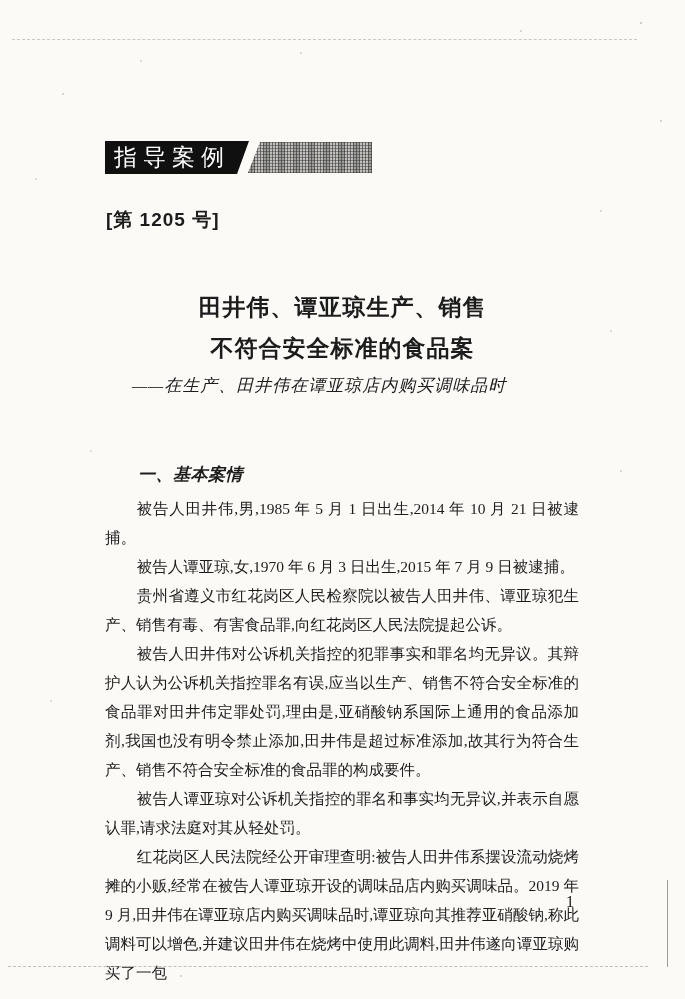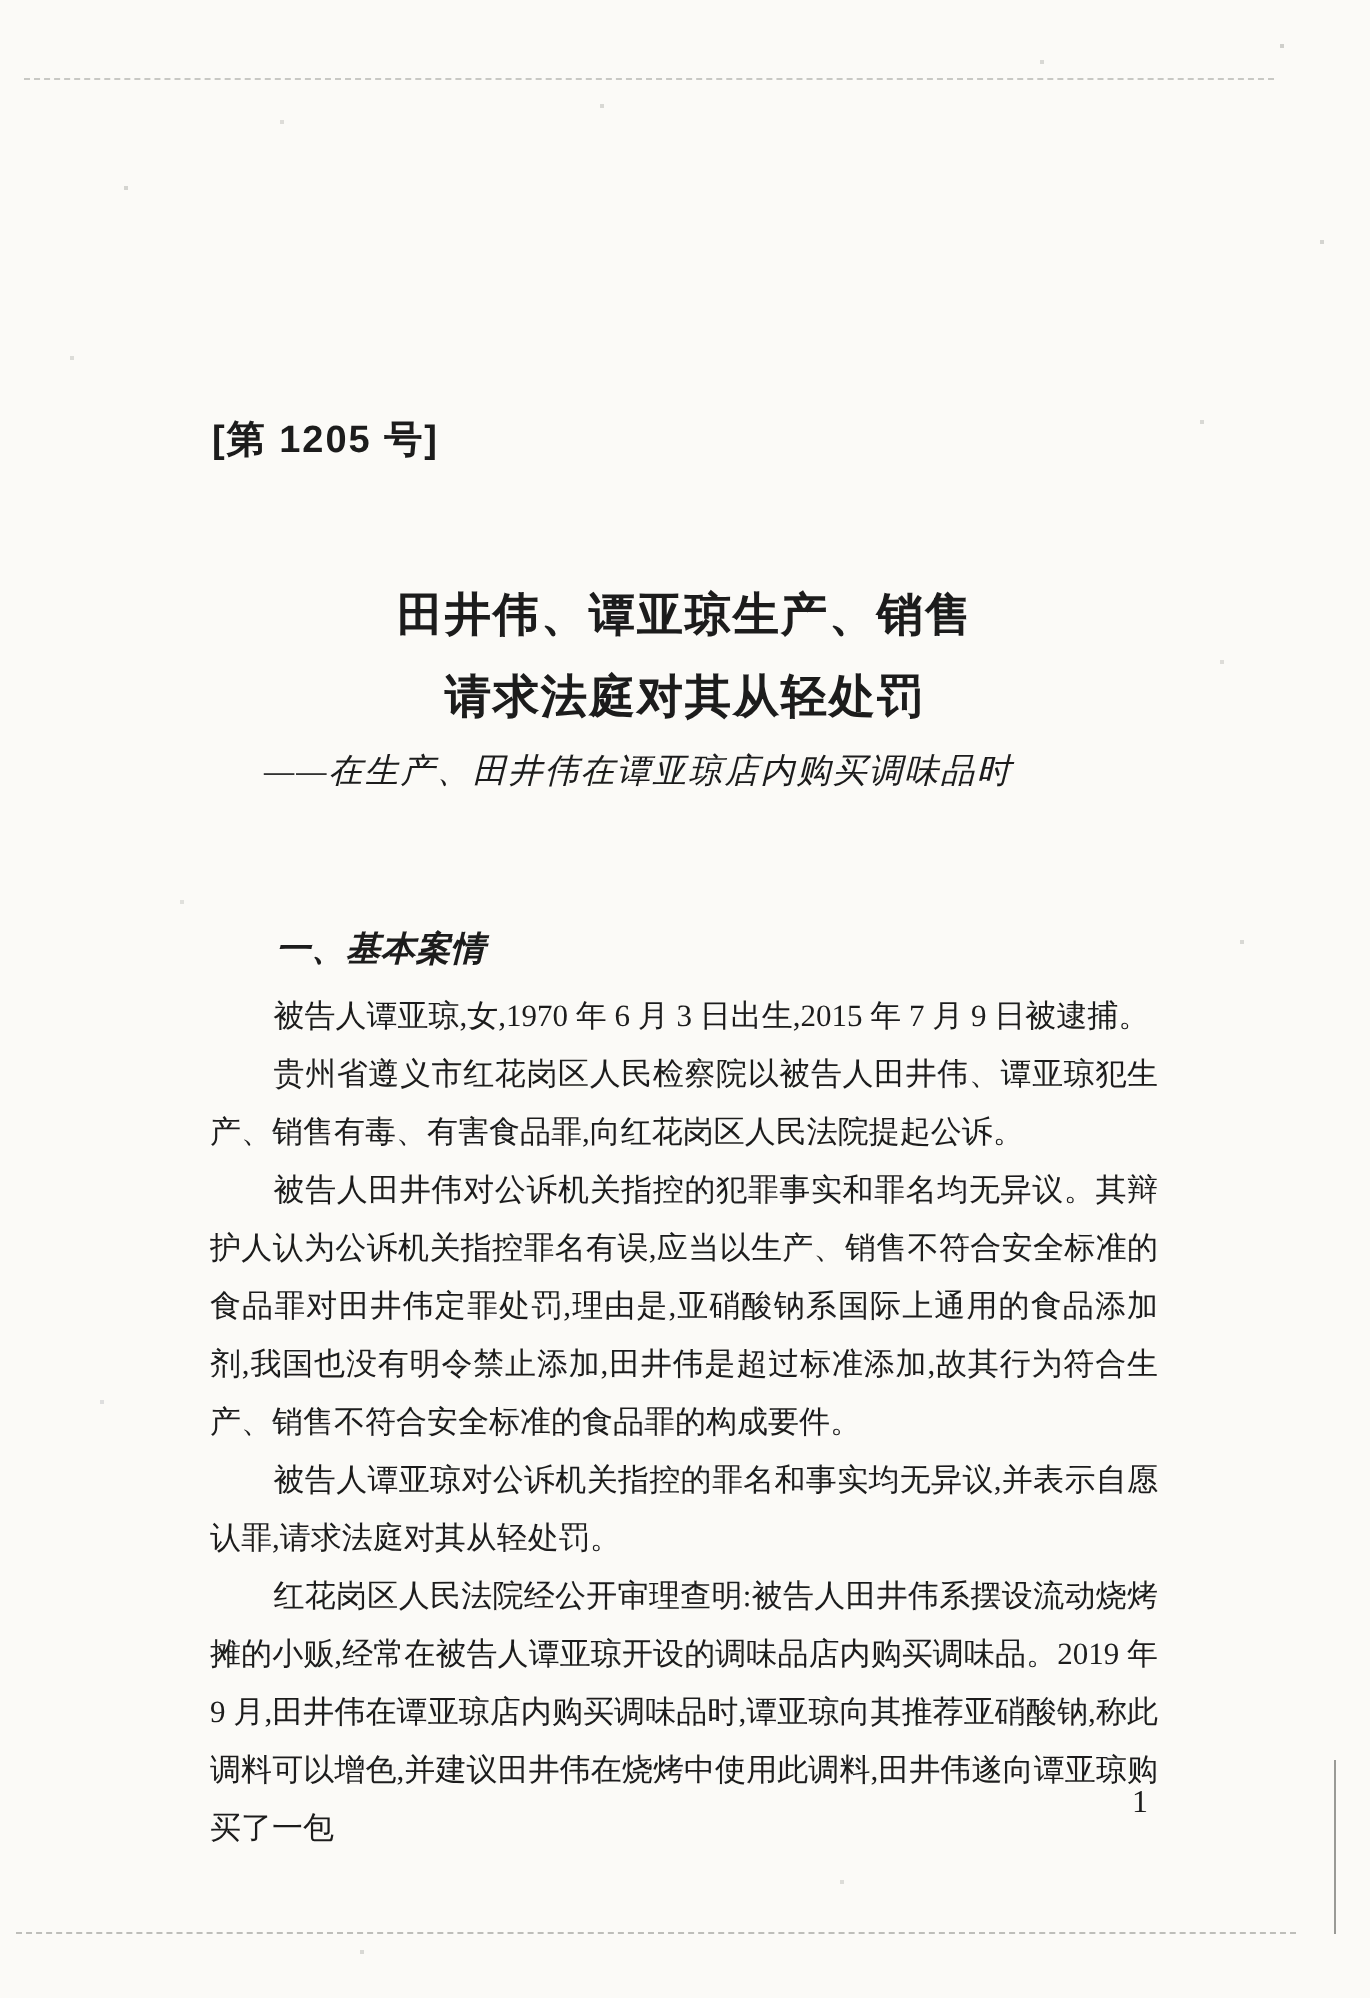--- a/index.html
+++ b/index.html
@@ -151,35 +151,42 @@
   }
 </style>
 </head>
 <body>
 
 <div class="page">
 
   <div class="scan-line-top"></div>
   <div class="specks"></div>
 
+  <div class="badge">
+    <div class="badge-black">
+      <span class="badge-text">指导案例</span>
+    </div>
+    <div class="badge-hatch"></div>
+  </div>
 
   <div class="case-number">[第 1205 号]</div>
 
   <h1 class="title">
     <span class="title-line">田井伟、谭亚琼生产、销售</span>
-    <span class="title-line">请求法庭对其从轻处罚</span>
+    <span class="title-line">不符合安全标准的食品案</span>
   </h1>
 
   <div class="subtitle">
     <div class="subtitle-line1">——在生产、田井伟在谭亚琼店内购买调味品时</div>
   </div>
 
   <h2 class="section-heading">一、基本案情</h2>
 
   <div class="body-text">
+    <p>被告人田井伟,男,1985 年 5 月 1 日出生,2014 年 10 月 21 日被逮捕。</p>
     <p>被告人谭亚琼,女,1970 年 6 月 3 日出生,2015 年 7 月 9 日被逮捕。</p>
     <p>贵州省遵义市红花岗区人民检察院以被告人田井伟、谭亚琼犯生产、销售有毒、有害食品罪,向红花岗区人民法院提起公诉。</p>
     <p>被告人田井伟对公诉机关指控的犯罪事实和罪名均无异议。其辩护人认为公诉机关指控罪名有误,应当以生产、销售不符合安全标准的食品罪对田井伟定罪处罚,理由是,亚硝酸钠系国际上通用的食品添加剂,我国也没有明令禁止添加,田井伟是超过标准添加,故其行为符合生产、销售不符合安全标准的食品罪的构成要件。</p>
     <p>被告人谭亚琼对公诉机关指控的罪名和事实均无异议,并表示自愿认罪,请求法庭对其从轻处罚。</p>
     <p>红花岗区人民法院经公开审理查明:被告人田井伟系摆设流动烧烤摊的小贩,经常在被告人谭亚琼开设的调味品店内购买调味品。2019 年 9 月,田井伟在谭亚琼店内购买调味品时,谭亚琼向其推荐亚硝酸钠,称此调料可以增色,并建议田井伟在烧烤中使用此调料,田井伟遂向谭亚琼购买了一包</p>
   </div>
 
   <div class="page-number">1</div>
 
   <div class="scan-line-bottom"></div>

